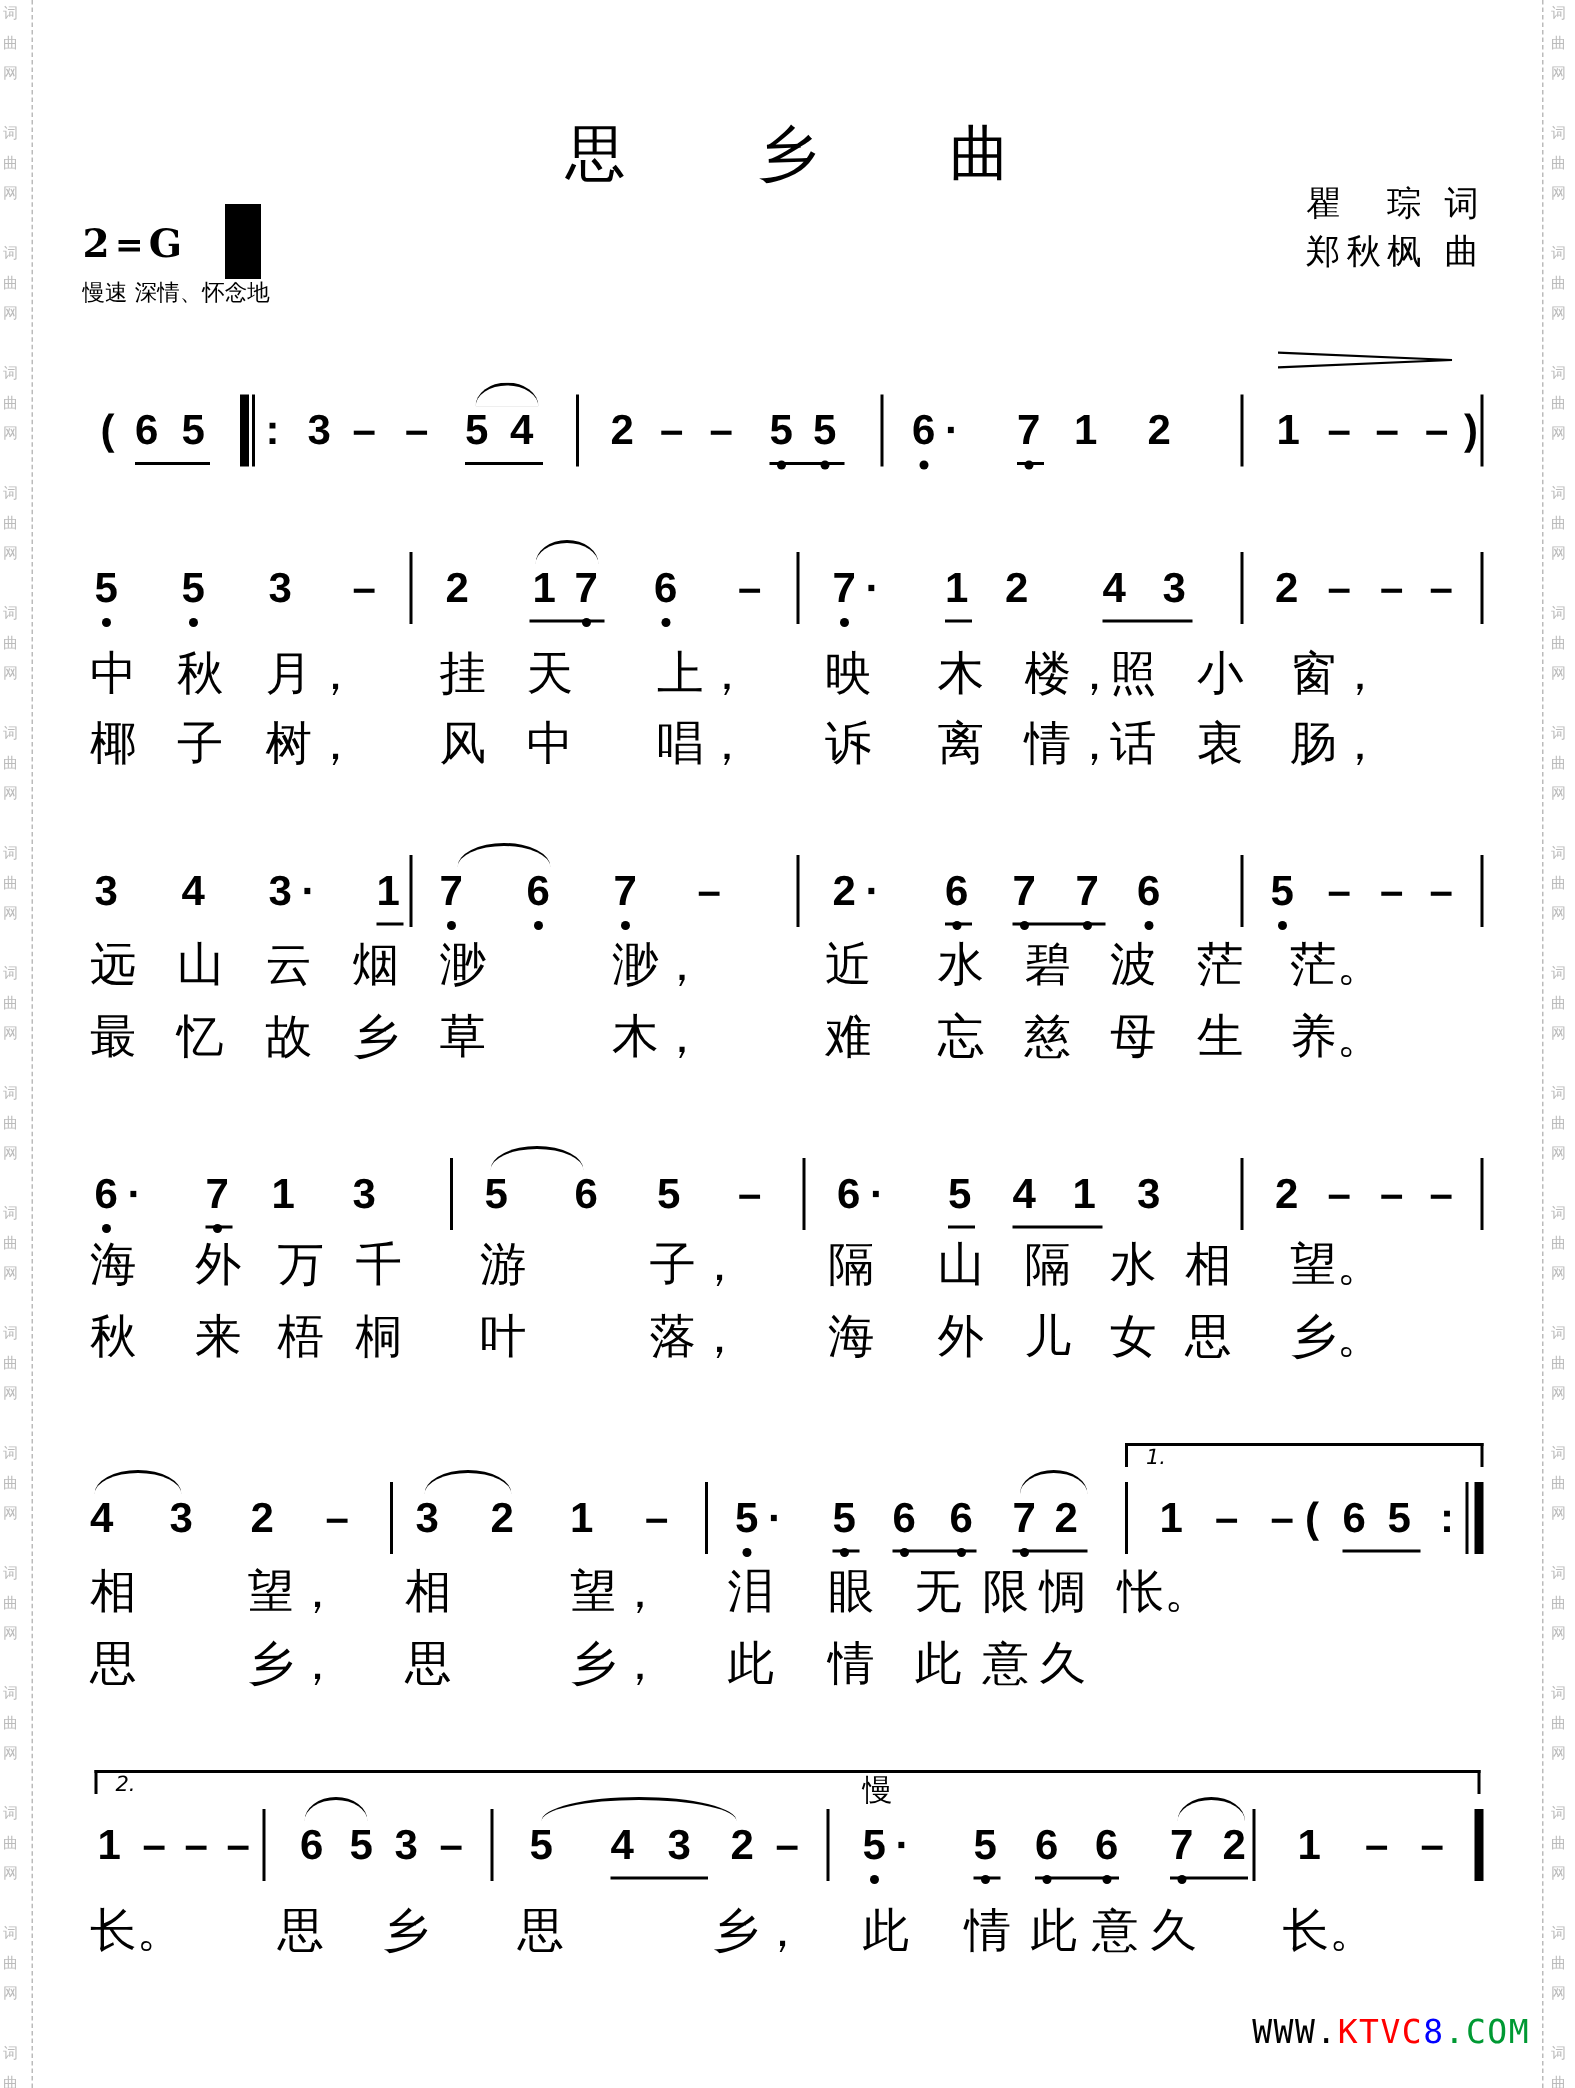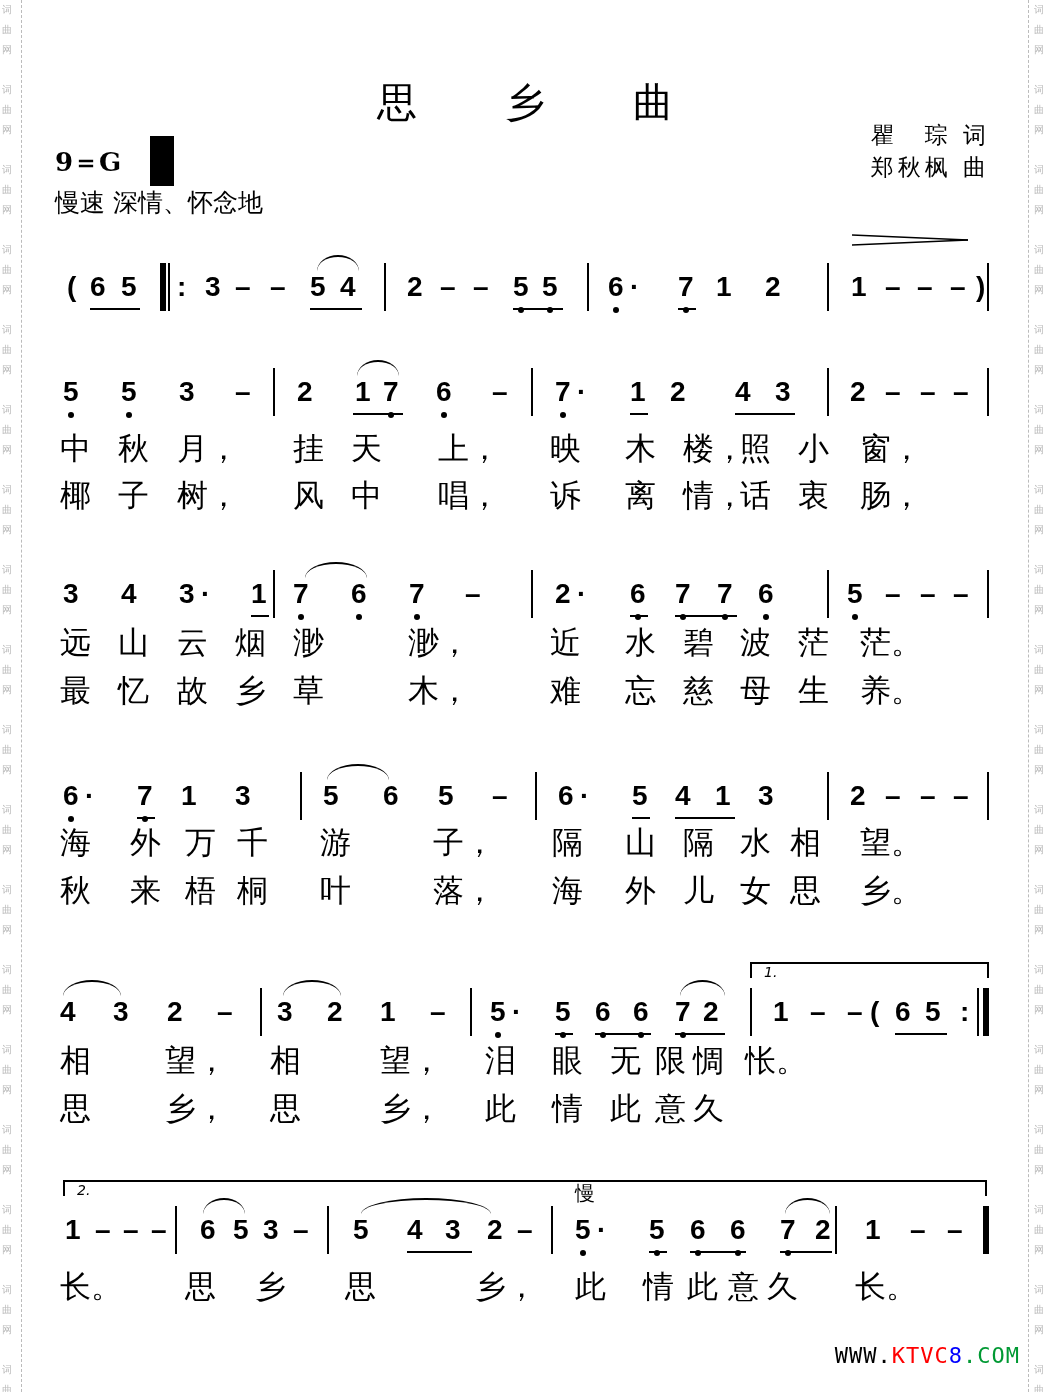--- a/index.html
+++ b/index.html
@@ -10,21 +10,21 @@
   .side.left { left:0; }
   .side.right { right:4px; }
   .dash { position:absolute; top:0; height:1392px; border-left:1px dashed #bbb; }
   .title { position:absolute; top:75px; left:0; width:1050px; text-align:center; font-size:40px;
            font-family:"DejaVu Serif", serif; letter-spacing:88px; padding-left:88px; box-sizing:border-box; }
   .key { position:absolute; left:55px; top:145px; font-size:26px; font-weight:bold;
          font-family:"DejaVu Serif", serif; }
   .frac { position:absolute; left:150px; top:136px; font-size:20px; font-weight:bold; text-align:center;
           font-family:"DejaVu Serif", serif; line-height:20px; }
   .frac .bar { border-top:2px solid #000; width:24px; }
-  .tempo { position:absolute; left:55px; top:186px; font-size:25px; }
+  .tempo { position:absolute; left:55px; top:186px; font-size:15px; }
   .credit { position:absolute; right:60px; font-size:23px; font-family:"DejaVu Serif", serif; letter-spacing:4px; text-align:right; }
   .row { position:absolute; left:55px; width:945px; }
   .n { position:absolute; font-size:28px; font-weight:bold; font-family:"Liberation Sans", sans-serif; top:8px; }
   .dot-below::after { content:""; position:absolute; left:50%; margin-left:-3px; bottom:-10px; width:6px; height:6px;
                       border-radius:50%; background:#000; }
   .ul { position:absolute; height:2px; background:#000; top:45px; }
   .bar { position:absolute; width:2px; background:#000; top:0; height:48px; }
   .bar.thick { width:6px; }
   .slur { position:absolute; border-top:2px solid #000; border-radius:50% 50% 0 0 / 100% 100% 0 0; height:14px; top:-8px; }
   .lyr { position:absolute; font-size:31px; font-family:"DejaVu Sans", sans-serif; white-space:pre; letter-spacing:0; }
@@ -34,21 +34,21 @@
 </style>
 </head>
 <body>
 
 <div class="side left" id="wmL">词<br>曲<br>网<br><br>词<br>曲<br>网<br><br>词<br>曲<br>网<br><br>词<br>曲<br>网<br><br>词<br>曲<br>网<br><br>词<br>曲<br>网<br><br>词<br>曲<br>网<br><br>词<br>曲<br>网<br><br>词<br>曲<br>网<br><br>词<br>曲<br>网<br><br>词<br>曲<br>网<br><br>词<br>曲<br>网<br><br>词<br>曲<br>网<br><br>词<br>曲<br>网<br><br>词<br>曲<br>网<br><br>词<br>曲<br>网<br><br>词<br>曲<br>网<br><br>词<br>曲<br>网<br><br>词<br>曲<br>网<br><br>词<br>曲<br>网<br><br>词<br>曲<br>网<br><br>词<br>曲<br>网<br><br>词<br>曲<br>网<br><br></div>
 <div class="dash" style="left:21px"></div>
 <div class="dash" style="left:1028px"></div>
 <div class="side right" id="wmR">词<br>曲<br>网<br><br>词<br>曲<br>网<br><br>词<br>曲<br>网<br><br>词<br>曲<br>网<br><br>词<br>曲<br>网<br><br>词<br>曲<br>网<br><br>词<br>曲<br>网<br><br>词<br>曲<br>网<br><br>词<br>曲<br>网<br><br>词<br>曲<br>网<br><br>词<br>曲<br>网<br><br>词<br>曲<br>网<br><br>词<br>曲<br>网<br><br>词<br>曲<br>网<br><br>词<br>曲<br>网<br><br>词<br>曲<br>网<br><br>词<br>曲<br>网<br><br>词<br>曲<br>网<br><br>词<br>曲<br>网<br><br>词<br>曲<br>网<br><br>词<br>曲<br>网<br><br>词<br>曲<br>网<br><br>词<br>曲<br>网<br><br></div>
 
 <div class="title">思乡曲</div>
-<div class="key">9＝G</div>
+<div class="key">2＝G</div>
 <div class="frac">
   <div>4</div>
   <div class="bar"></div>
   <div>4</div>
 </div>
 <div class="tempo">慢速 深情、怀念地</div>
 <div class="credit" style="top:120px">瞿　琮 词</div>
 <div class="credit" style="top:152px">郑秋枫 曲</div>
 
 <svg style="position:absolute;left:852px;top:233px" width="118" height="14">

